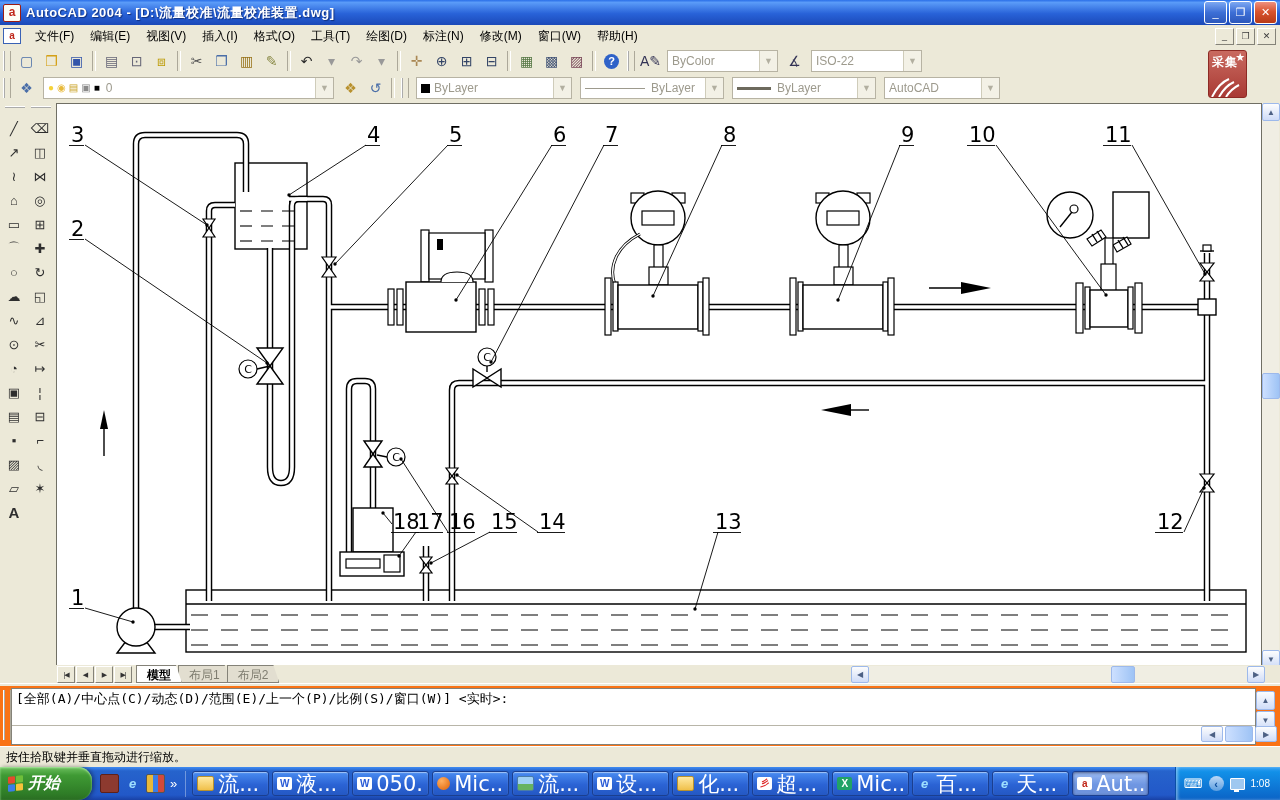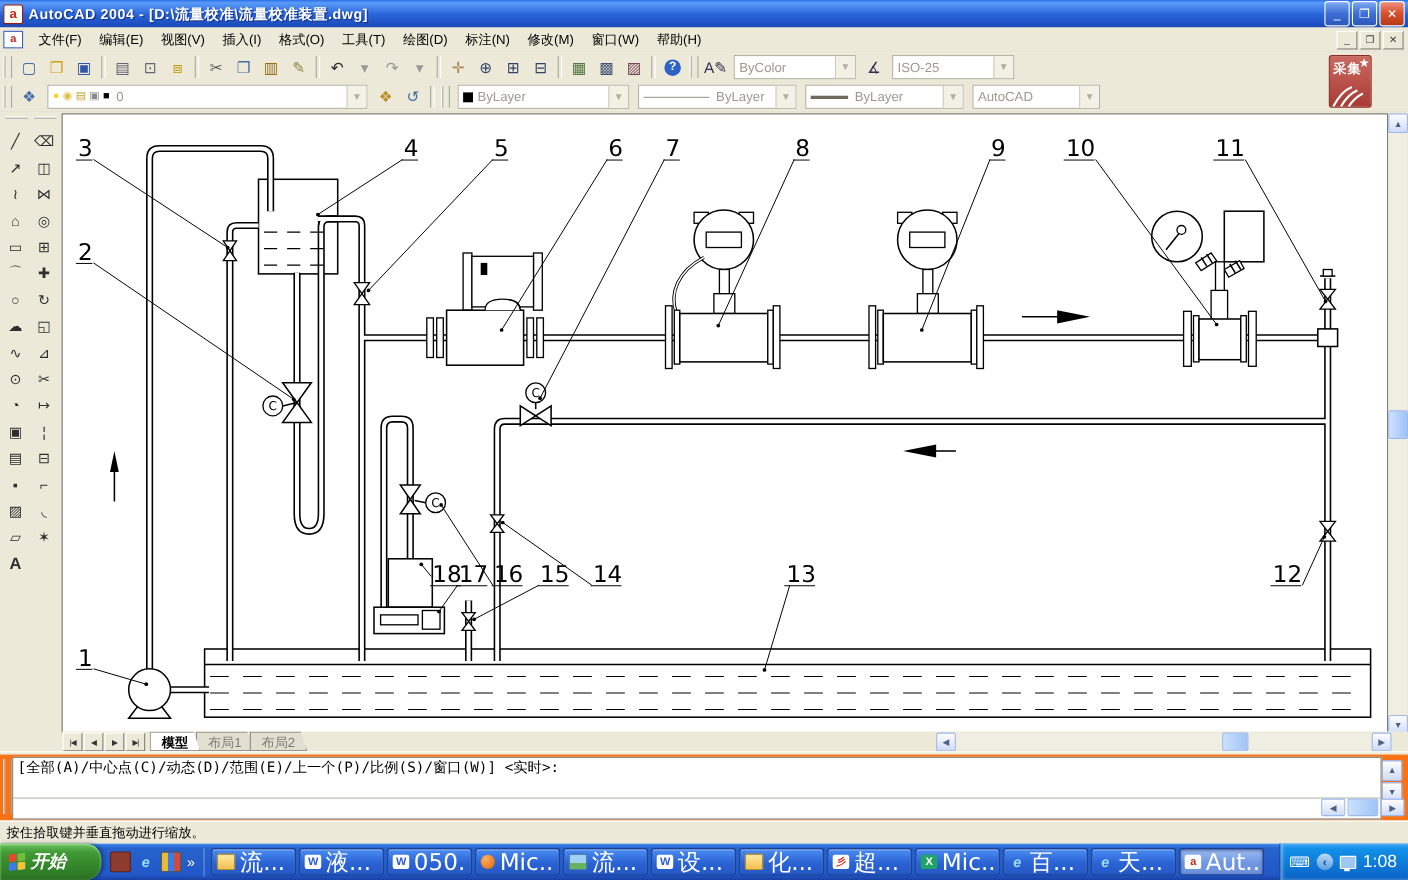--- a/index.html
+++ b/index.html
@@ -119,21 +119,21 @@
   .ti-maroon{background:#8d3a2f;border:1px solid #5f2018;}
   .ti-media{background:linear-gradient(90deg,#e8b93a 33%,#3a7de8 33%,#3a7de8 66%,#d24a3a 66%);border:1px solid #555;}
   .tray{height:33px;margin-left:4px;background:linear-gradient(180deg,#36a1f5 0%,#1290e8 15%,#0b63c6 100%);
     border-left:1px solid #0a4fa5;box-shadow:inset 2px 0 3px rgba(255,255,255,.4);
     display:flex;align-items:center;gap:6px;padding:0 10px 0 8px;color:#fff;}
   .trayico{font-size:13px;line-height:1;}
   .tray-chev{width:15px;height:15px;border-radius:50%;background:linear-gradient(180deg,#bcd9f7,#5e9fe0);color:#0b4d9e;
     font-size:11px;font-weight:bold;display:flex;align-items:center;justify-content:center;}
   .monitor{width:13px;height:10px;border:1px solid #fff;border-radius:1px;background:#9fc8f0;position:relative;}
   .monitor:after{content:"";position:absolute;left:3px;bottom:-3px;width:5px;height:2px;background:#fff;}
-  .time{font-size:16px;}
+  .time{font-size:10px;}
   
   .eq{fill:#fff;stroke:#000;stroke-width:1.4;}
   .eqn{fill:#fff;stroke:#000;stroke-width:1.2;}
   .ln{stroke:#000;stroke-width:1.4;fill:none;}
   .po{stroke:#000;stroke-width:6.5;fill:none;}
   .pi{stroke:#fff;stroke-width:3.6;fill:none;}
   .wdash{stroke:#000;stroke-width:1.1;stroke-dasharray:12 9;fill:none;}
   .rdash{stroke:#000;stroke-width:1.1;stroke-dasharray:17 13;fill:none;}
   .ldr{stroke:#000;stroke-width:0.9;fill:none;}
   .lbl{font-family:"DejaVu Sans",sans-serif;font-size:21px;fill:#000;}
@@ -259,21 +259,21 @@
         <span class="g" style="color:#335">A✎</span>
       </span>
     <span class="combo" style="width:105px">
       <span>ByColor</span>
       <span class="drop">▼</span>
     </span>
     <span class="tbbtn">
         <span class="g" style="color:#335">∡</span>
       </span>
     <span class="combo" style="width:105px">
-      <span>ISO-25</span>
+      <span>ISO-22</span>
       <span class="drop">▼</span>
     </span>
   </div>
 
   <div class="toolrow" id="toolrow2">
     <span class="grip"></span>
     <span class="tbbtn">
         <span class="g" style="color:#4a6ea8">❖</span>
       </span>
     <span class="combo" style="width:285px">

